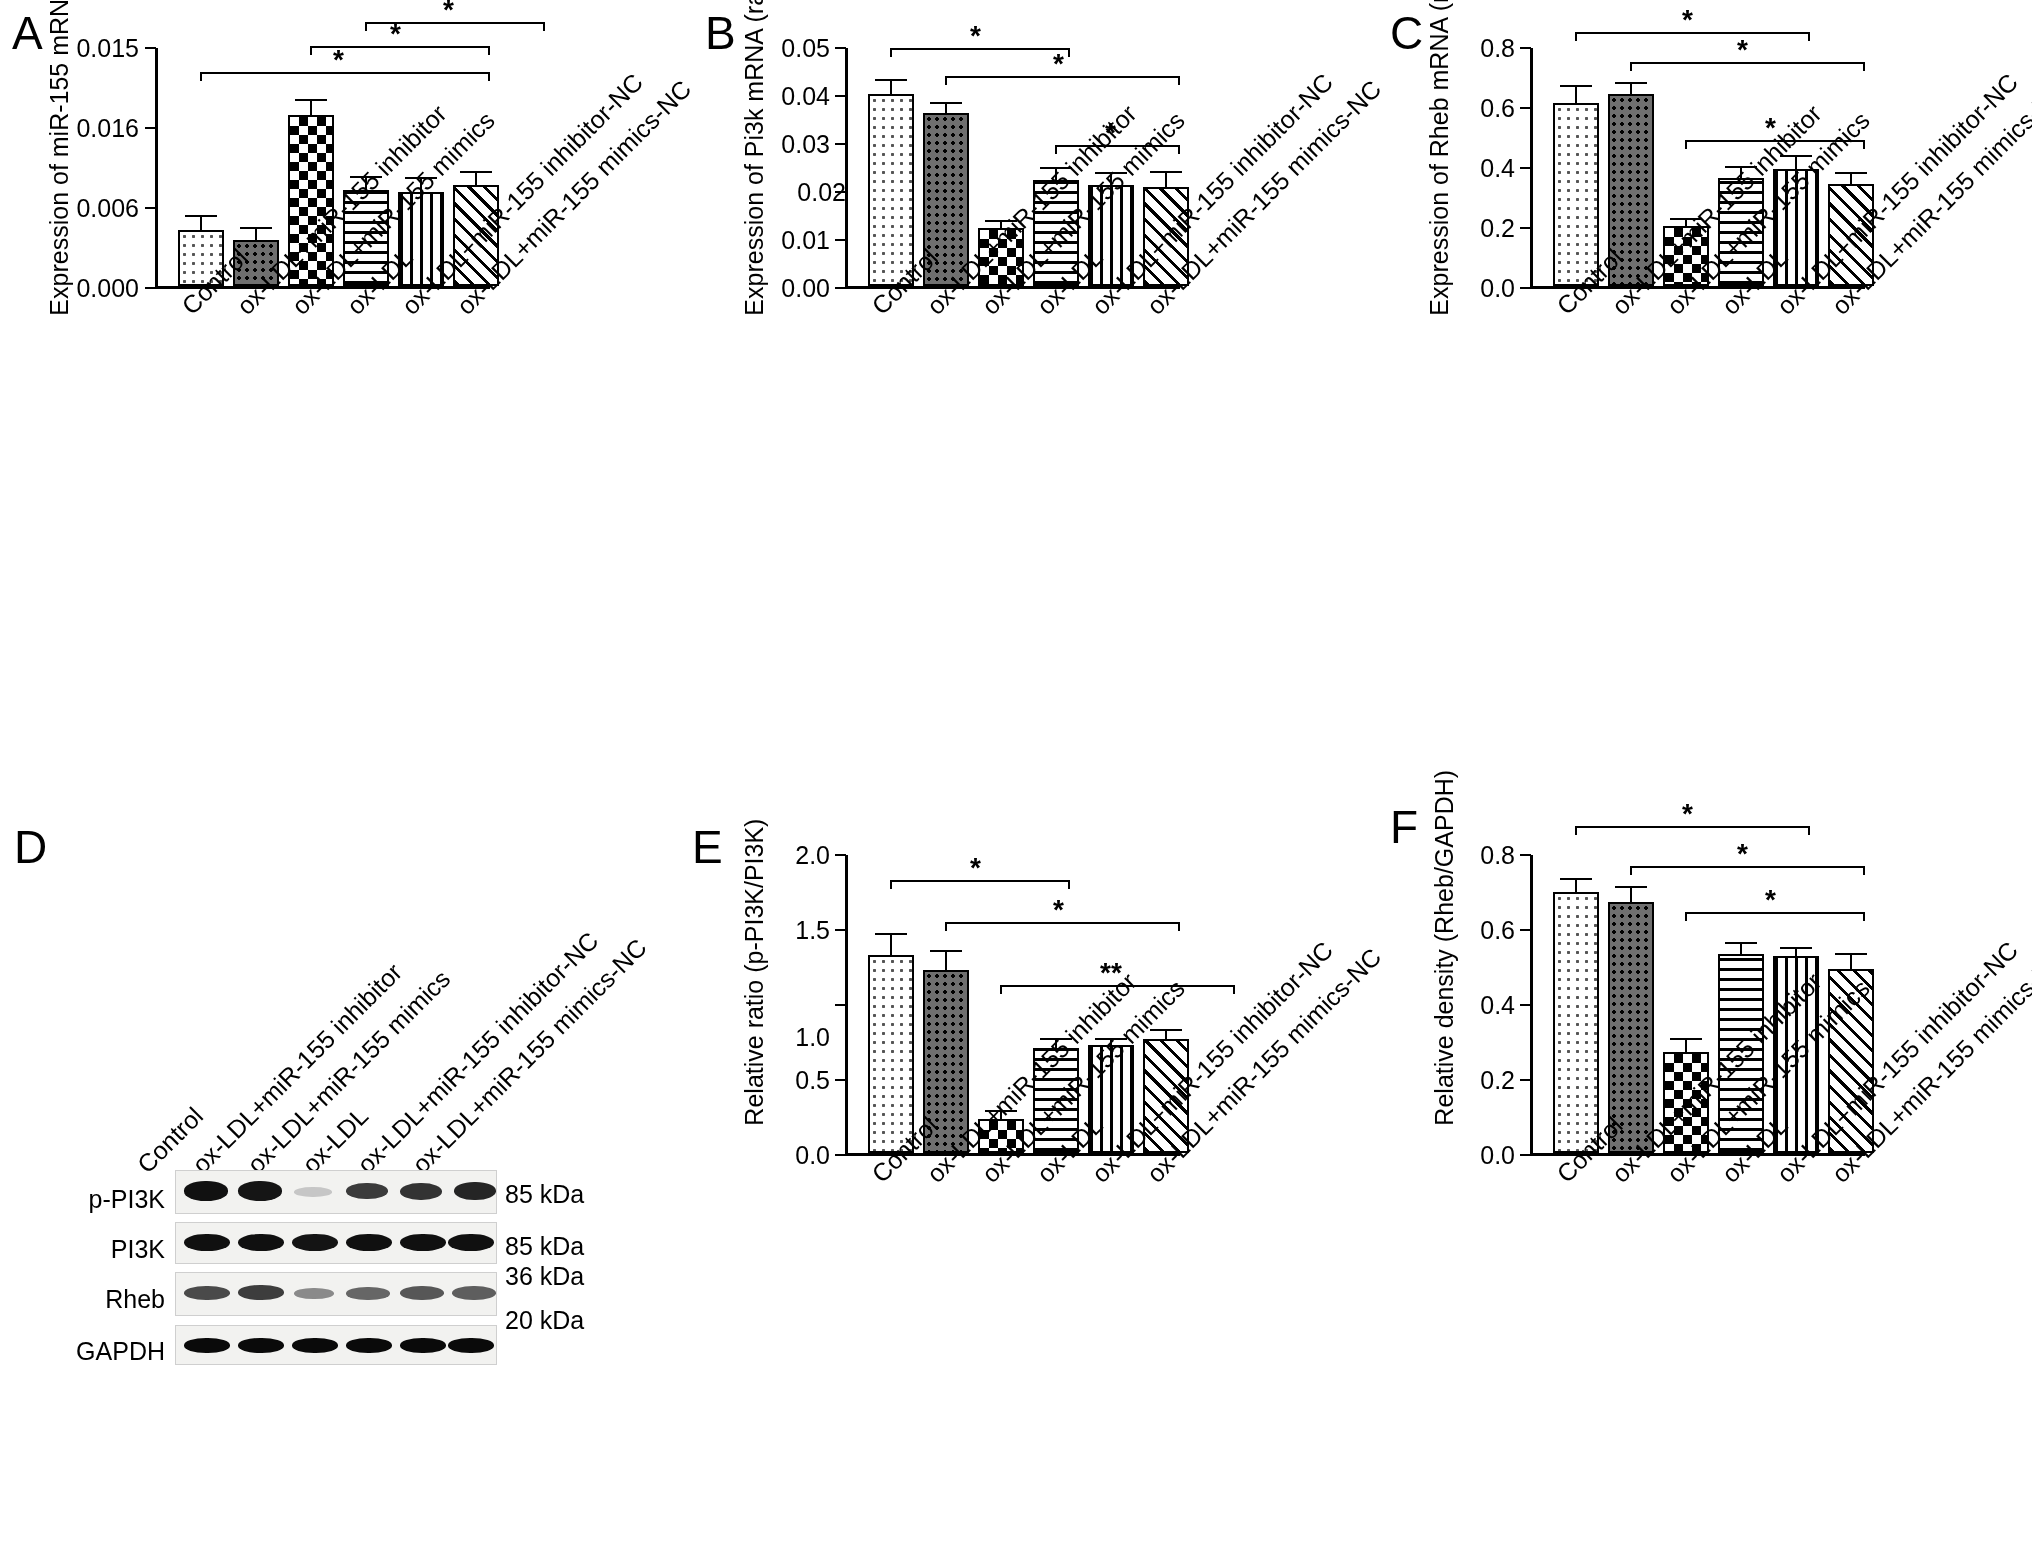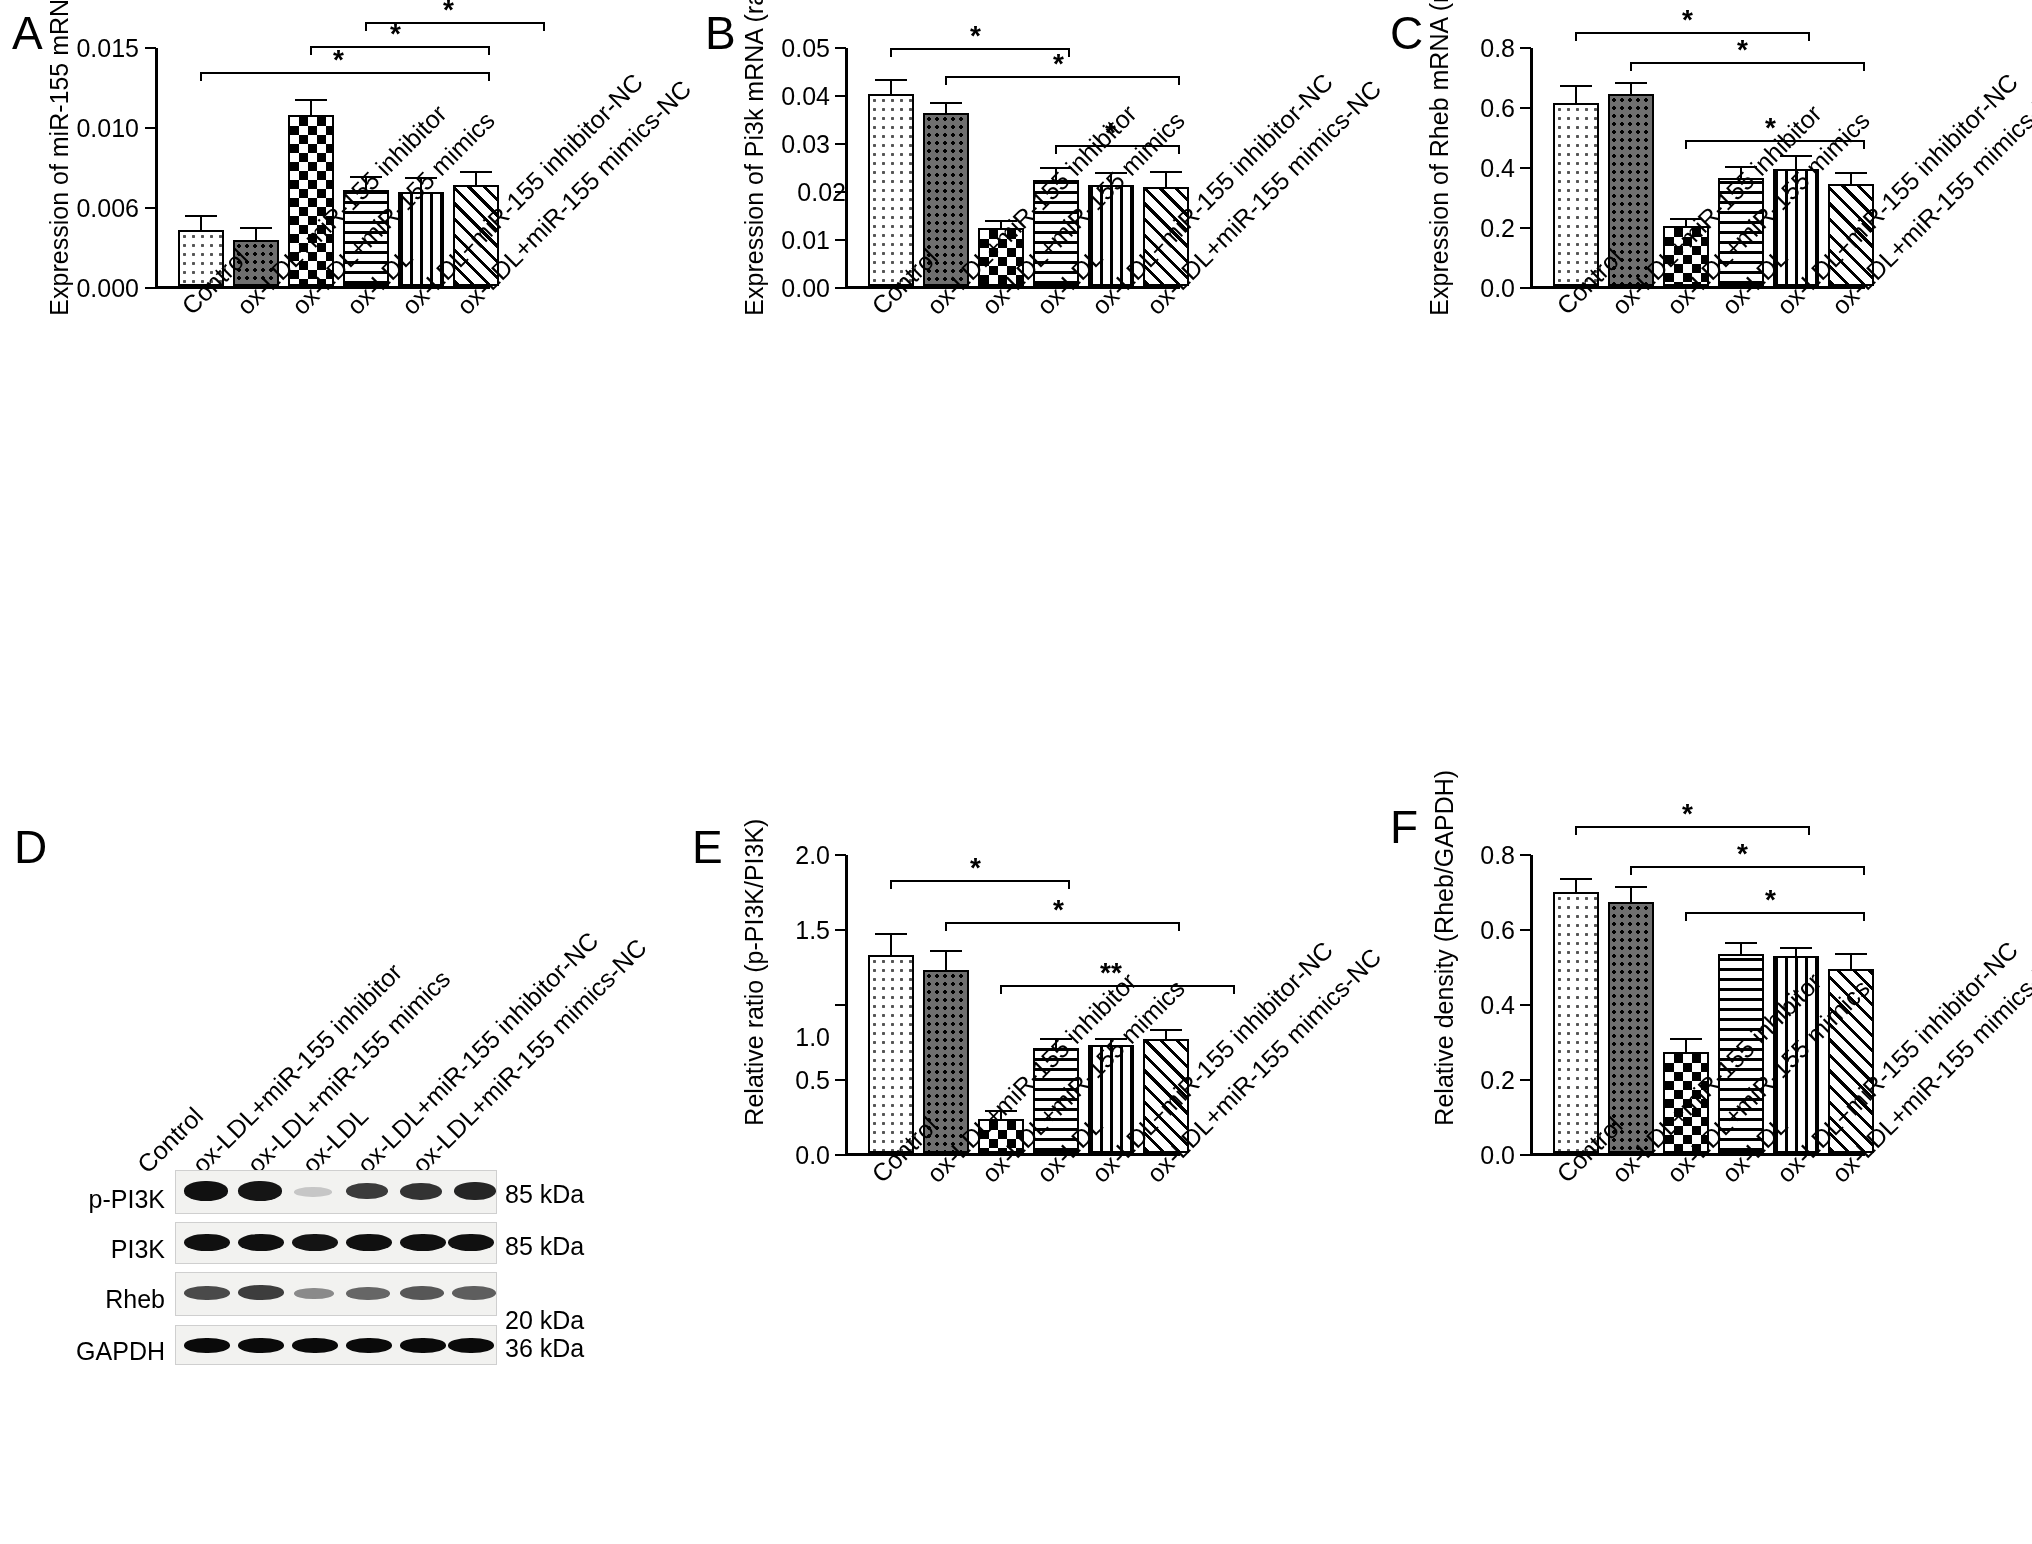--- a/index.html
+++ b/index.html
@@ -46,21 +46,21 @@
 
   <div class="axis-line" style="left:155px;top:48px;width:3px;height:240px;"></div>
   <div class="axis-line" style="left:155px;top:286px;width:335px;height:3px;"></div>
 
   <div class="tick" style="left:145px;top:287px;"></div>
   <div class="tick" style="left:145px;top:207px;"></div>
   <div class="tick" style="left:145px;top:127px;"></div>
   <div class="tick" style="left:145px;top:47px;"></div>
   <div class="ticklabel" style="left:35px;top:274px;width:104px;">0.000</div>
   <div class="ticklabel" style="left:35px;top:194px;width:104px;">0.006</div>
-  <div class="ticklabel" style="left:35px;top:114px;width:104px;">0.010</div>
+  <div class="ticklabel" style="left:35px;top:114px;width:104px;">0.016</div>
   <div class="ticklabel" style="left:35px;top:34px;width:104px;">0.015</div>
 
   <div class="bar f-dots" style="left:178px;top:230px;width:46px;height:56px;"></div>
   <div class="bar f-darkdots" style="left:233px;top:240px;width:46px;height:46px;"></div>
   <div class="bar f-checker" style="left:288px;top:115px;width:46px;height:171px;"></div>
   <div class="bar f-hlines" style="left:343px;top:190px;width:46px;height:96px;"></div>
   <div class="bar f-vlines" style="left:398px;top:192px;width:46px;height:94px;"></div>
   <div class="bar f-diag" style="left:453px;top:185px;width:46px;height:101px;"></div>
 
   <div class="errbar" style="left:200px;top:216px;height:14px;"></div>
@@ -284,21 +284,21 @@
 
   <div class="blot-row-label" style="left:20px;top:1337px;width:145px;">GAPDH</div>
   <div class="blot-box" style="left:175px;top:1325px;width:320px;height:38px;">
     <div class="band" style="left:8px;top:12px;width:46px;height:15px;background:#0a0a0a;"></div>
     <div class="band" style="left:62px;top:12px;width:46px;height:15px;background:#0a0a0a;"></div>
     <div class="band" style="left:116px;top:12px;width:46px;height:15px;background:#0a0a0a;"></div>
     <div class="band" style="left:170px;top:12px;width:46px;height:15px;background:#0a0a0a;"></div>
     <div class="band" style="left:224px;top:12px;width:46px;height:15px;background:#0a0a0a;"></div>
     <div class="band" style="left:272px;top:12px;width:46px;height:15px;background:#0a0a0a;"></div>
   </div>
-  <div class="blot-kda" style="left:505px;top:1334px;">36 kDa</div>
+  <div class="blot-kda" style="left:505px;top:1262px;">36 kDa</div>
 </div>
 
 <div class="panel">
   <div class="panel-letter" style="left:692px;top:820px;">E</div>
   <div class="ylabel" style="left:605px;top:960px;width:300px;transform:rotate(-90deg);">
     <span>Relative ratio (p-PI3K/PI3K)</span>
   </div>
 
   <div class="axis-line" style="left:845px;top:855px;width:3px;height:300px;"></div>
   <div class="axis-line" style="left:845px;top:1153px;width:335px;height:3px;"></div>

